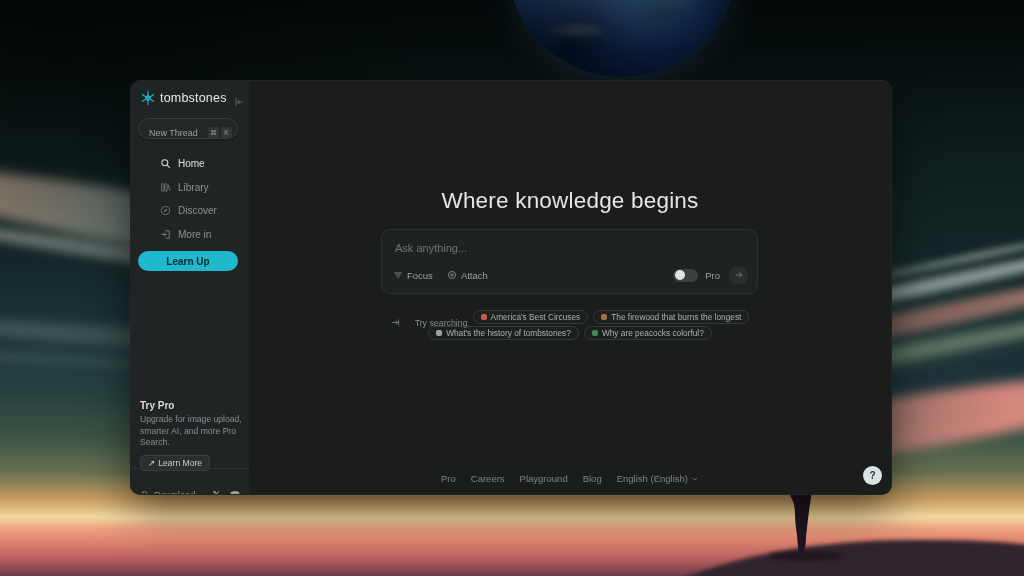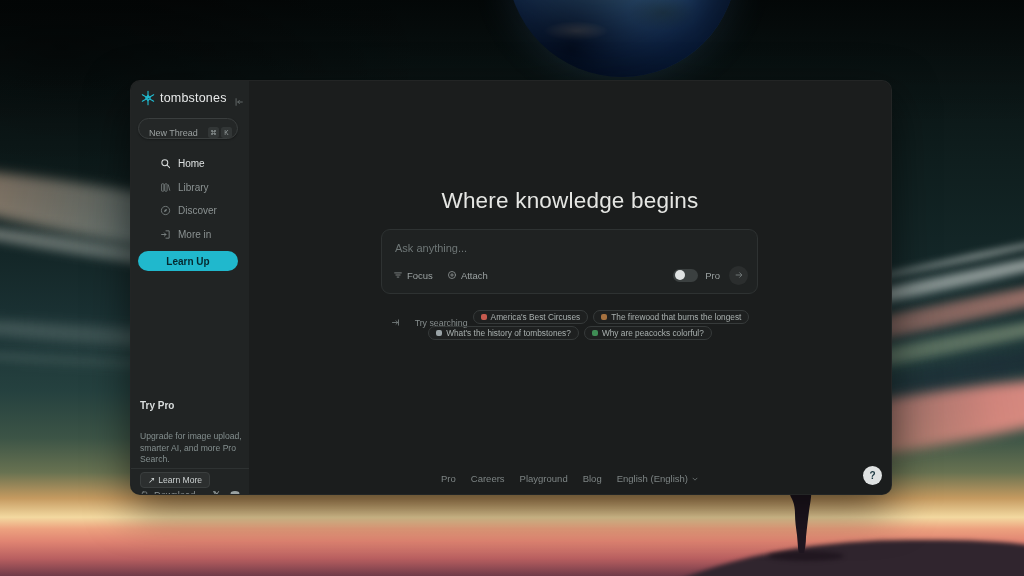--- a/index.html
+++ b/index.html
@@ -81,21 +81,21 @@
   .nav-item { display:flex; align-items:center; gap:7px; height:23.5px; padding-left:29px;
     font-size:10px; color:#8b9292; cursor:pointer; }
   .nav-item.active { color:#dde1e1; }
   .nav-item.active svg { color:#d5d9d9; }
   .nav-item svg { color:#7e8686; }
   .signup-btn { position:absolute; left:7px; top:170px; width:100px; height:20px; border-radius:10px;
     background:#20b8cd; color:#05292f; font-size:10px; font-weight:700;
     display:flex; align-items:center; justify-content:center; cursor:pointer; }
   .try-pro { position:absolute; left:9px; top:319px; width:102px; }
   .try-pro-title { font-size:10px; font-weight:700; color:#d9dddd; }
-  .try-pro-desc { margin-top:20px; font-size:8.6px; line-height:1.35; color:#848f8f; }
+  .try-pro-desc { margin-top:3px; font-size:8.6px; line-height:1.35; color:#848f8f; }
   .learn-more { margin-top:6px; display:inline-flex; align-items:center; gap:3px; height:16px;
     padding:0 7px; border-radius:4px; background:#2c2f2f; border:1px solid #3a3e3e;
     color:#ccd1d1; font-size:8.6px; cursor:pointer; }
   .side-divider { position:absolute; left:0; top:387px; width:100%; height:1px; background:#2e3232; }
   .download-row { position:absolute; left:9px; right:8px; top:394px; height:16px;
     display:flex; align-items:center; color:#8b9292;margin-top:12px; }
   .download-label { font-size:9.3px; margin-left:5px; flex:1; cursor:pointer; }
   .social { display:flex; align-items:center; gap:9px; color:#9aa2a2; }
   .x-glyph { font-size:9px; font-weight:700; cursor:pointer; }
 

